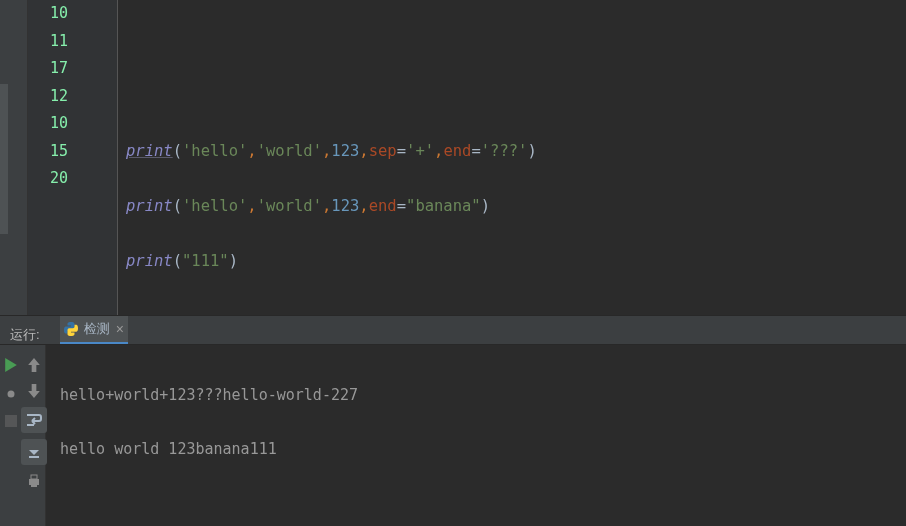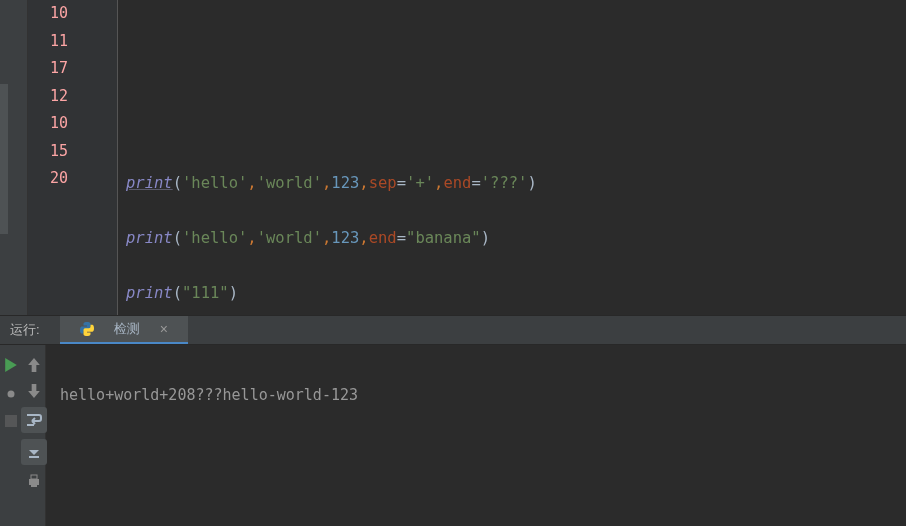--- a/index.html
+++ b/index.html
@@ -32,69 +32,68 @@
     width: 8px;
     height: 150px;
     background: #4e5254;
   }
   .gutter {
     width: 50px;
     background: #313335;
     text-align: right;
     padding-right: 10px;
     font-size: 15px;
-    color: #fca5a5;
+    color: #86efac;
     line-height: 27.5px;
     flex-shrink: 0;
   }
   .gutter-extra {
     width: 40px;
     background: #313335;
     border-right: 1px solid #555;
     flex-shrink: 0;
   }
   .code-area {
     flex: 1;
     padding-left: 8px;
     font-size: 15.5px;
     line-height: 27.5px;
     background: #2b2b2b;
     white-space: pre;
-    margin-top: 32px;
   }
   .code-area .fn { color: #8888c6; font-style: italic; }
   .code-area .fn.underline { text-decoration: underline; text-decoration-color: #5a5a6a; }
   .code-area .str { color: #6a8759; }
   .code-area .num { color: #6897bb; }
   .code-area .kw { color: #aa4926; }
   .code-area .p { color: #a9b7c6; }
   .code-area .comma-wiggle { color: #cc7832; }
   .caret-line {
     height: 20px;
     background: #214283;
   }
   .separator {
     height: 1px;
     background: #555;
   }
   .run-header {
     height: 30px;
     background: #3c3f41;
     display: flex;
-    align-items: center;
+    align-items: flex-end;
     padding-left: 10px;
     font-size: 13px;
     border-top: 1px solid #282828;
     border-bottom: 1px solid #282828;
     font-family: sans-serif;
   }
   .run-label { color: #bbbbbb; margin-right: 20px; }
   .run-tab {
-    display: flex; align-items: center; gap: 20px;
-    background: #4e5254; padding: 4px 20px; border-bottom: 2px solid #4a88c7;
+    display: flex; align-items: center; gap: 6px;
+    background: #4e5254; padding: 4px 4px; border-bottom: 2px solid #4a88c7;
     height: 100%;
   }
   .py-icon { color:#3572A5; font-weight:bold; font-size:13px; }
   .close-x { color: #999; font-size: 14px; }
   .run-body {
     flex: 1;
     display: flex;
     background: #2b2b2b;
     position: relative;
   }
@@ -222,18 +221,19 @@
     </div>
     <div class="tool-btn">
       <svg width="14" height="14" viewBox="0 0 14 14">
           <rect x="2" y="5" width="10" height="6" fill="#8a8a8a"></rect>
           <rect x="4" y="1" width="6" height="4" fill="none" stroke="#8a8a8a"></rect>
           <rect x="4" y="9" width="6" height="4" fill="#8a8a8a"></rect>
         </svg>
     </div>
   </div>
   <div class="console">
-<div>hello+world+208???hello-world-123</div>
+<div>hello+world+123???hello-world-227</div>
+<div>hello world 123banana111</div>
 <div></div>
 
   </div>
 
 </div>
 
 </body></html>

